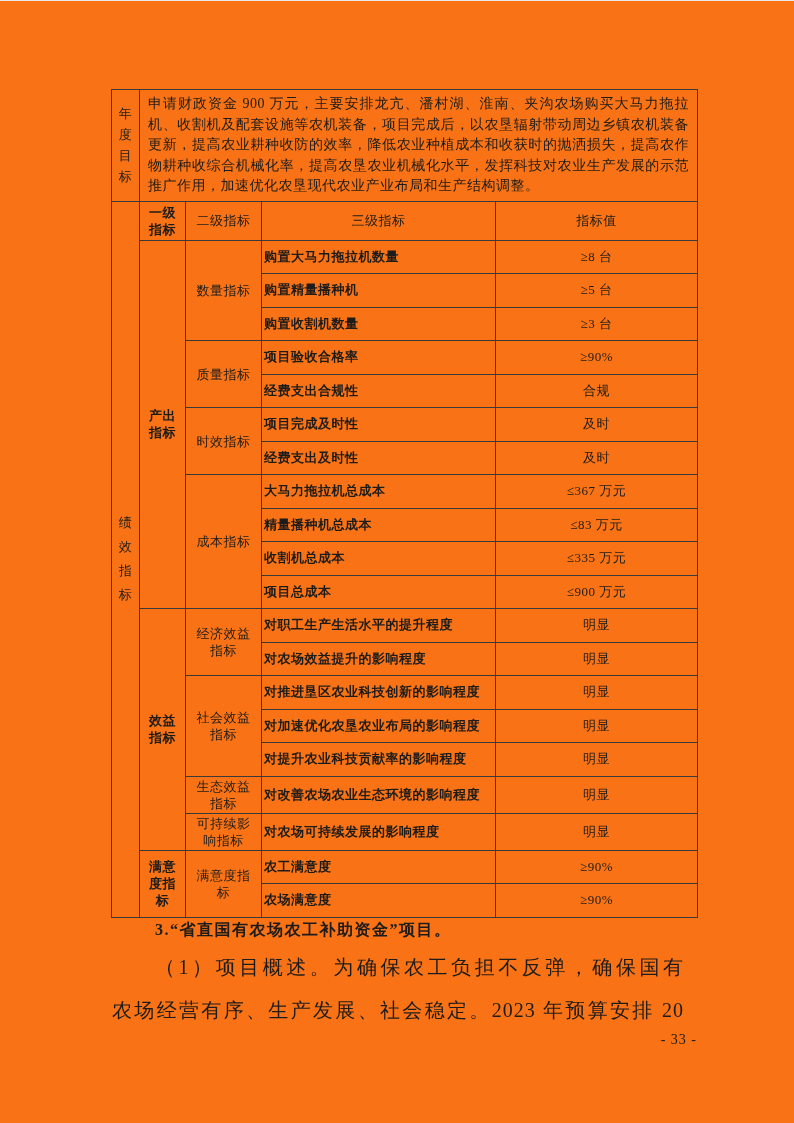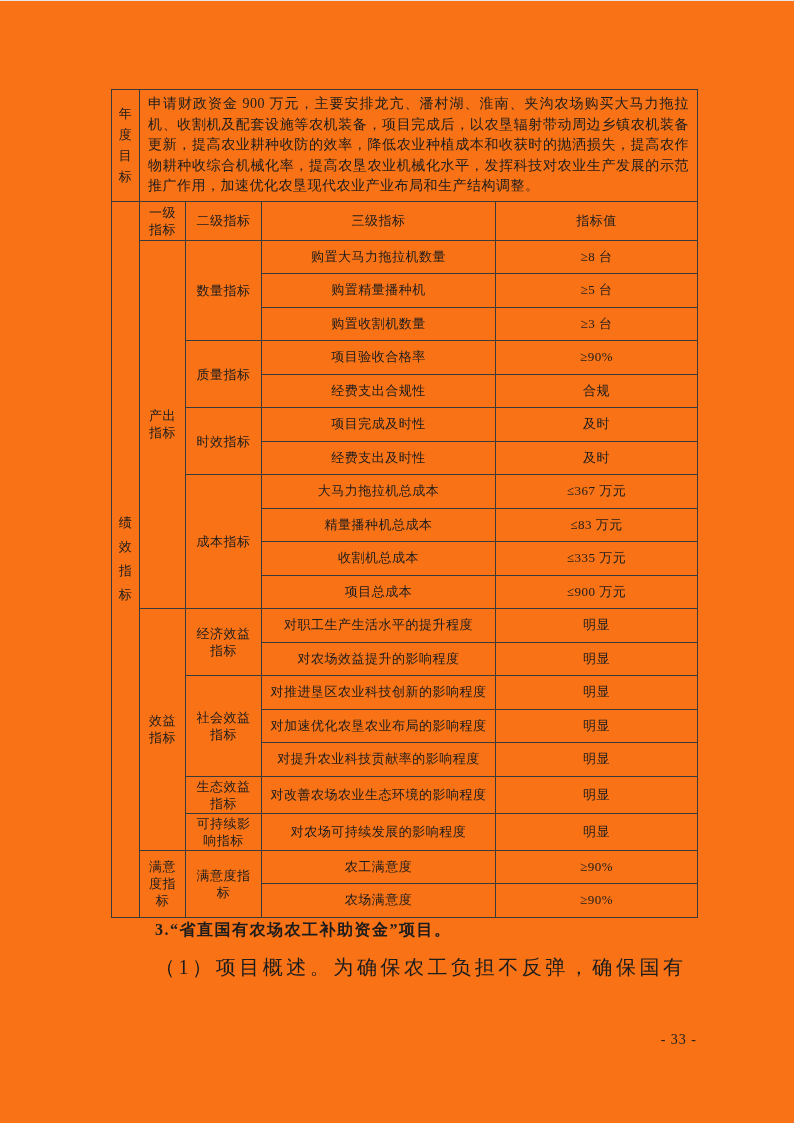--- a/index.html
+++ b/index.html
@@ -43,23 +43,23 @@
     text-align: center;
   }
   .vtxt.tall { line-height: 24px; }
   .goal-text {
     padding: 3px 6px 3px 6px;
     line-height: 20.5px;
     font-size: 14px;
     text-align: justify;
   }
   .hcell { text-align: center; }
-  .w2 { width: 32px;  margin: 0 auto; word-break: break-all; text-align: center; line-height: 17px; }
+  .w2 { width: 32px;  margin: 0 auto; word-break: break-all; text-align: center; line-height: 17px; font-weight: bold; }
   .w4 { width: 58px;  margin: 0 auto; word-break: break-all; text-align: center; line-height: 17px; }
-  .name-cell  { padding-left: 8px; text-align: center; }
+  .name-cell  { padding-left: 8px; text-align: left; font-weight: bold; }
   .value-cell { text-align: center; }
   
   .section {
     position: absolute;
     left: 112px;
     top: 913px;
     width: 572px;
   }
   .section-heading {
     font-size: 16px;
@@ -244,17 +244,18 @@
       <tr class="r">
         <td class="name-cell">农场满意度</td>
         <td class="value-cell">≥90%</td>
       </tr>
     </tbody>
   </table>
 
   <div class="section">
     <div class="section-heading">3.“省直国有农场农工补助资金”项目。</div>
     <div class="para-line indent">（1）项目概述。为确保农工负担不反弹，确保国有</div>
+    <div class="para-line">农场经营有序、生产发展、社会稳定。2023 年预算安排 20</div>
   </div>
 
   <div class="page-number">- 33 -</div>
 
 </div>
 
 </body></html>

